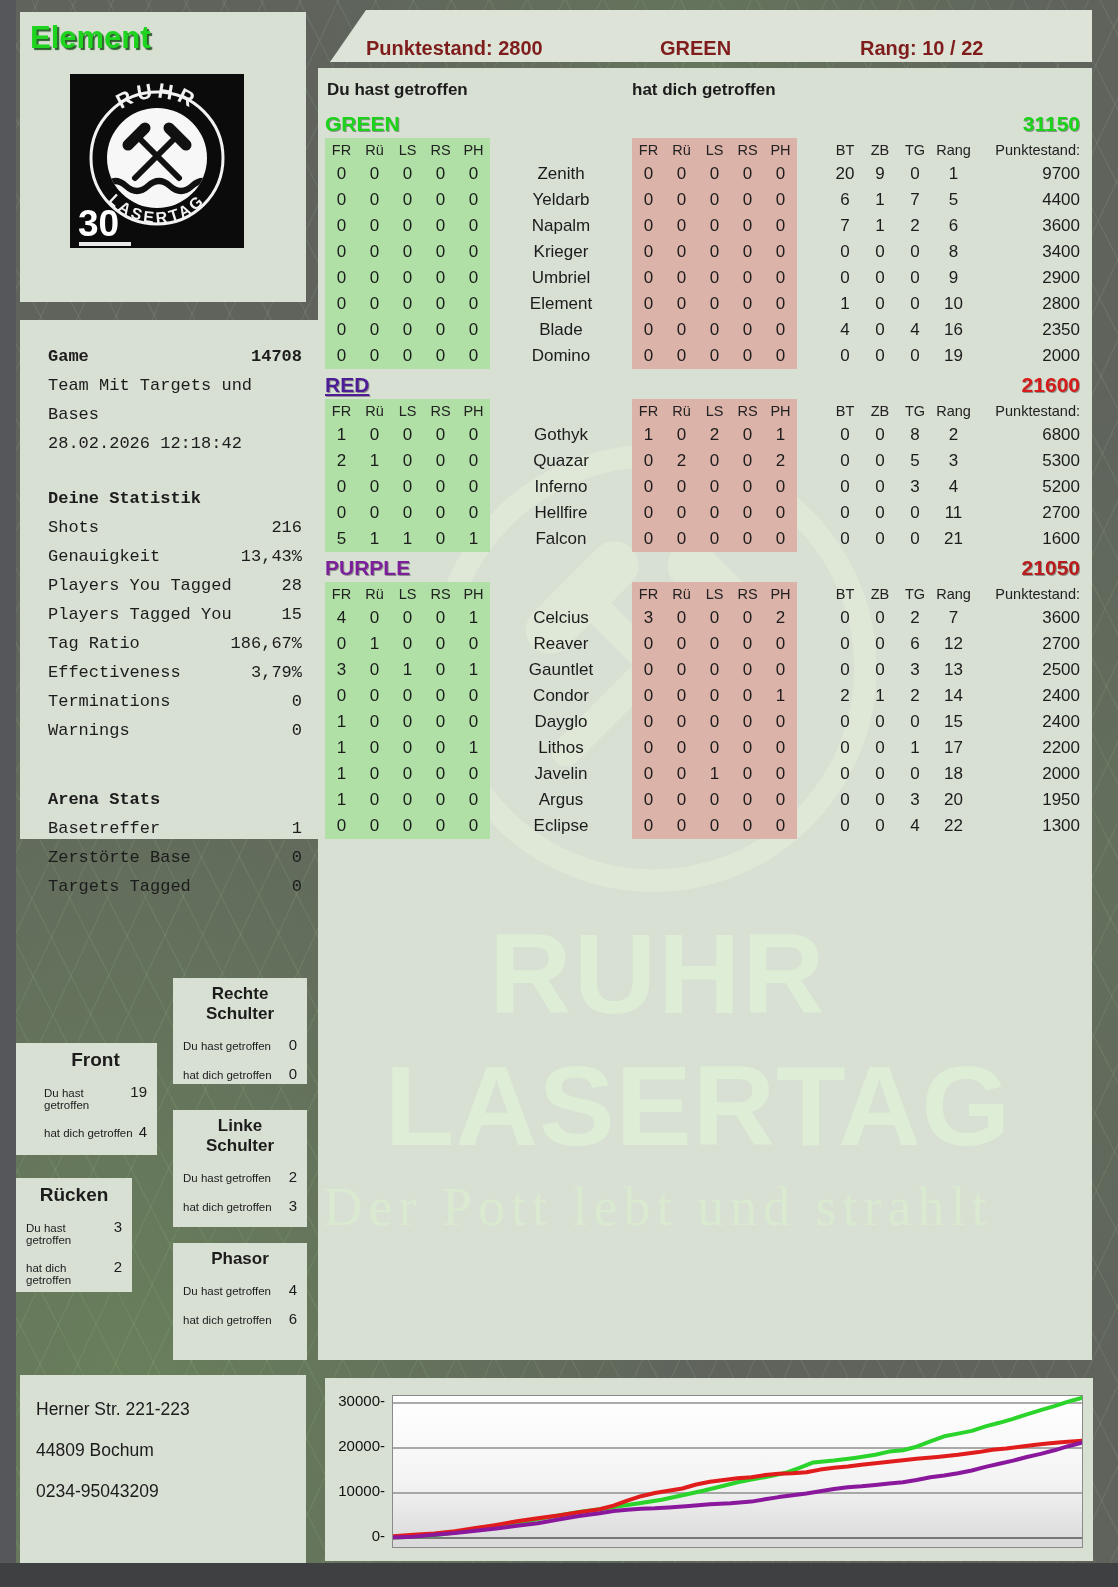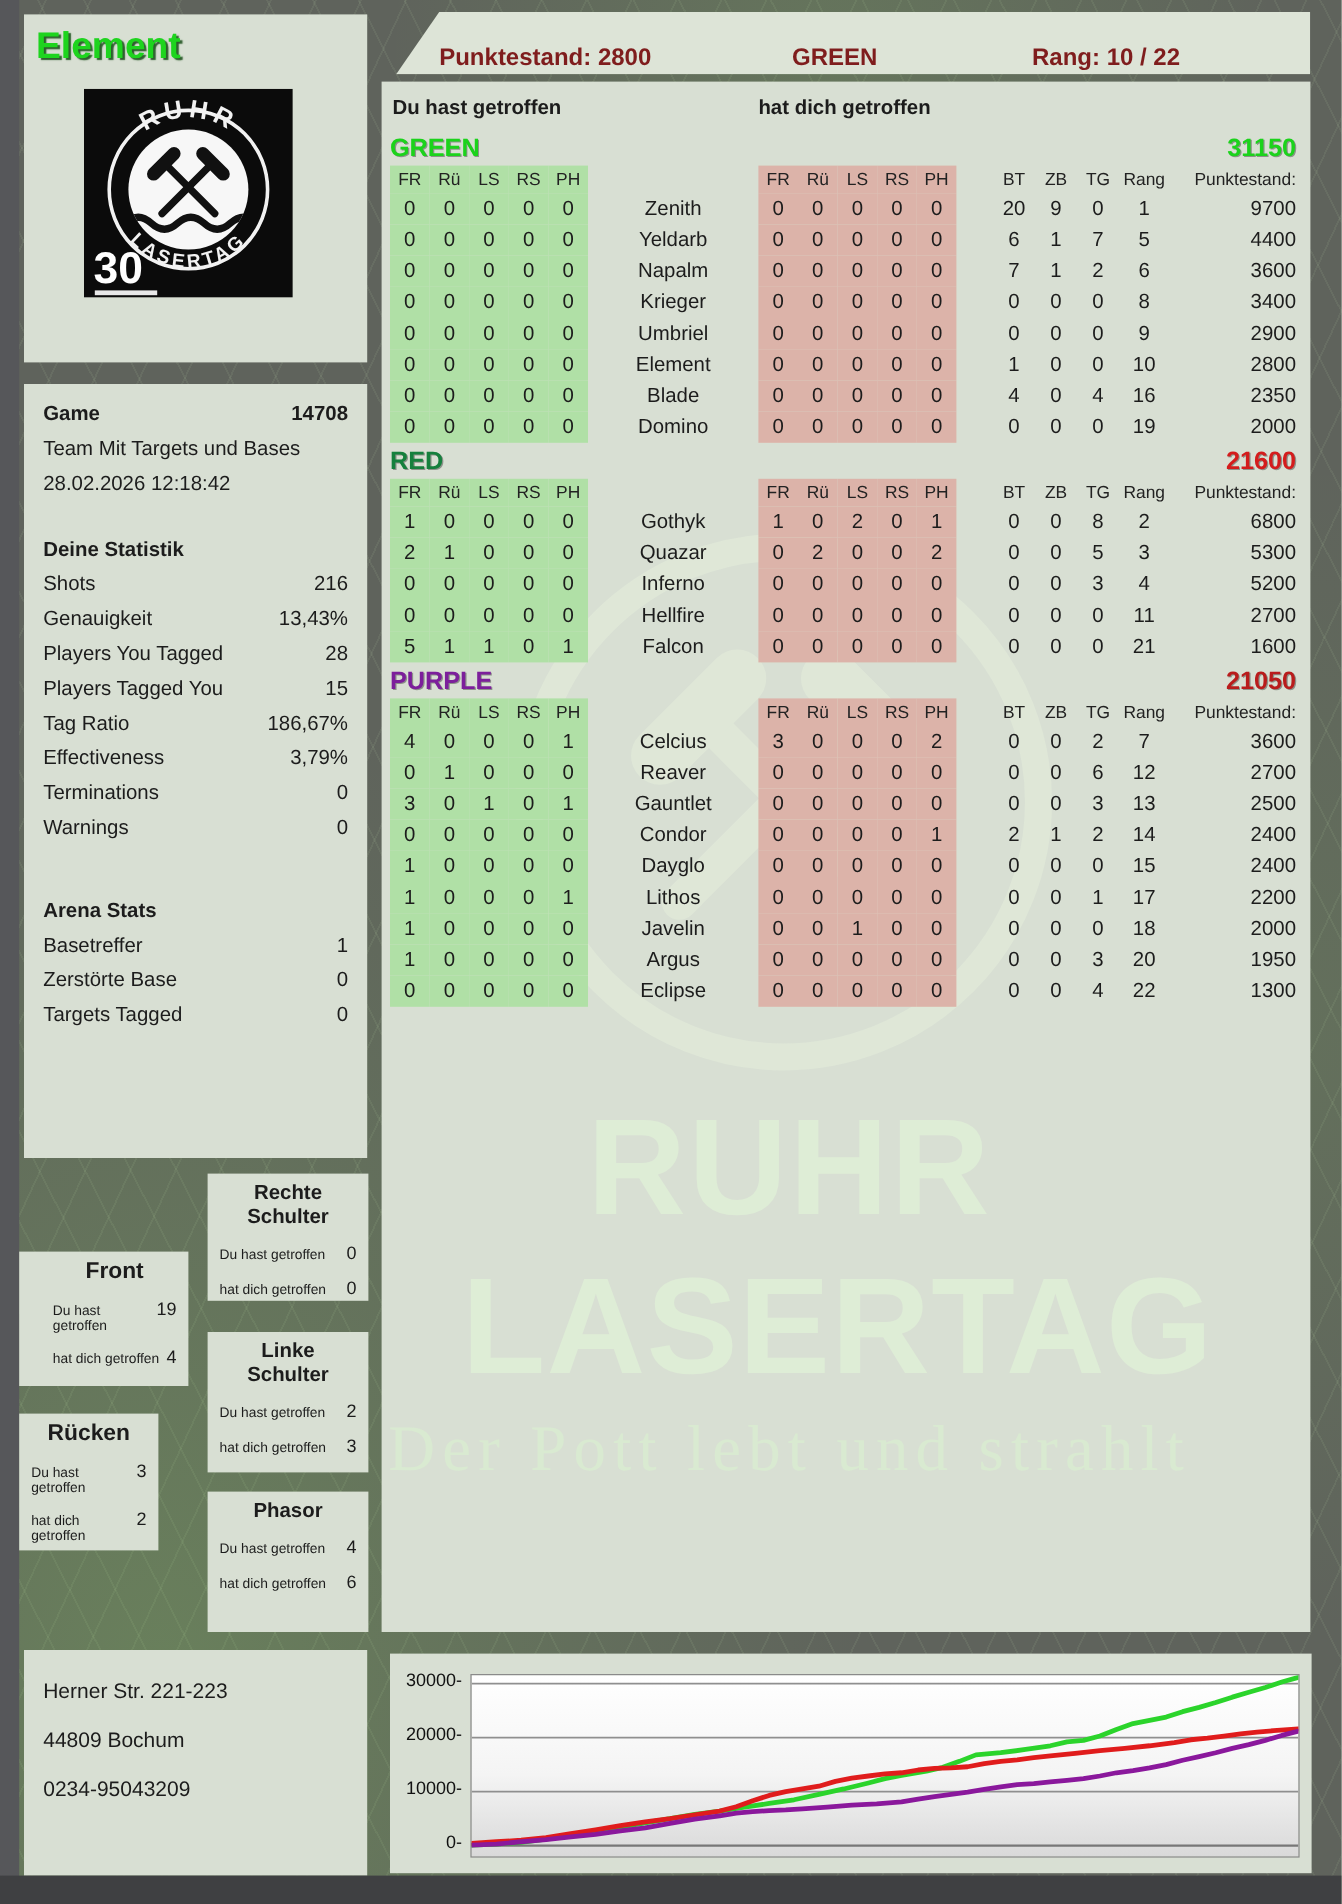--- a/index.html
+++ b/index.html
@@ -48,21 +48,21 @@
   
   #watermark{position:absolute;z-index:1;left:0;top:0;width:100%;height:100%;pointer-events:none;}
   .wm-logo{position:absolute;left:55px;top:330px;opacity:0.5;}
   .wm-ruhr{position:absolute;left:30px;top:840px;width:620px;text-align:center;
     font-size:114px;font-weight:bold;letter-spacing:2px;color:#deedd6;}
   .wm-lt{position:absolute;left:0px;top:972px;width:760px;text-align:center;
     font-size:114px;font-weight:bold;letter-spacing:1px;color:#deedd6;}
   .wm-slogan{position:absolute;left:-40px;top:1108px;width:760px;text-align:center;
     font-family:"Liberation Serif",serif;font-size:54px;letter-spacing:6px;color:#d9ead1;}
   
-  #game-panel{left:20px;top:320px;width:286px;height:645px;padding:0;}
+  #game-panel{left:20px;top:320px;width:286px;height:495px;padding:12px;font-family:Liberation Mono, monospace;}
   .gp-inner{padding:10px 16px;}
   .kv{display:flex;justify-content:space-between;font-size:17px;line-height:29px;}
   .kv .k{} .kv .v{}
   .bold{font-weight:bold;}
   .gp-line{font-size:17px;line-height:29px;}
   .sec-gap{height:26px;}
   .sec-gap-sm{height:14px;}
   .hit-box{position:absolute;background:#d8dfd3;padding:6px 10px 4px 10px;box-sizing:border-box;}
   .hit-title{text-align:center;font-size:17px;font-weight:bold;margin-bottom:4px;}
   .hit-row{display:flex;justify-content:space-between;align-items:baseline;margin-top:12px;}
@@ -318,21 +318,21 @@
             <div></div>
             <div>0</div>
             <div>0</div>
             <div>0</div>
             <div>19</div>
             <div class="pk">2000</div>
           </div>
         </div>
         <div class="team-section">
           <div class="team-title">
-            <span class="tname" style="color: #15803d;">RED</span>
+            <span class="tname" style="color: #4c1d95; text-decoration: underline;">RED</span>
             <span class="tscore" style="color: rgb(212, 28, 28);">21600</span>
           </div>
           <div class="trow hrow">
             <div class="you-bg">FR</div>
             <div class="you-bg">Rü</div>
             <div class="you-bg">LS</div>
             <div class="you-bg">RS</div>
             <div class="you-bg">PH</div>
             <div></div>
             <div class="them-bg">FR</div>

